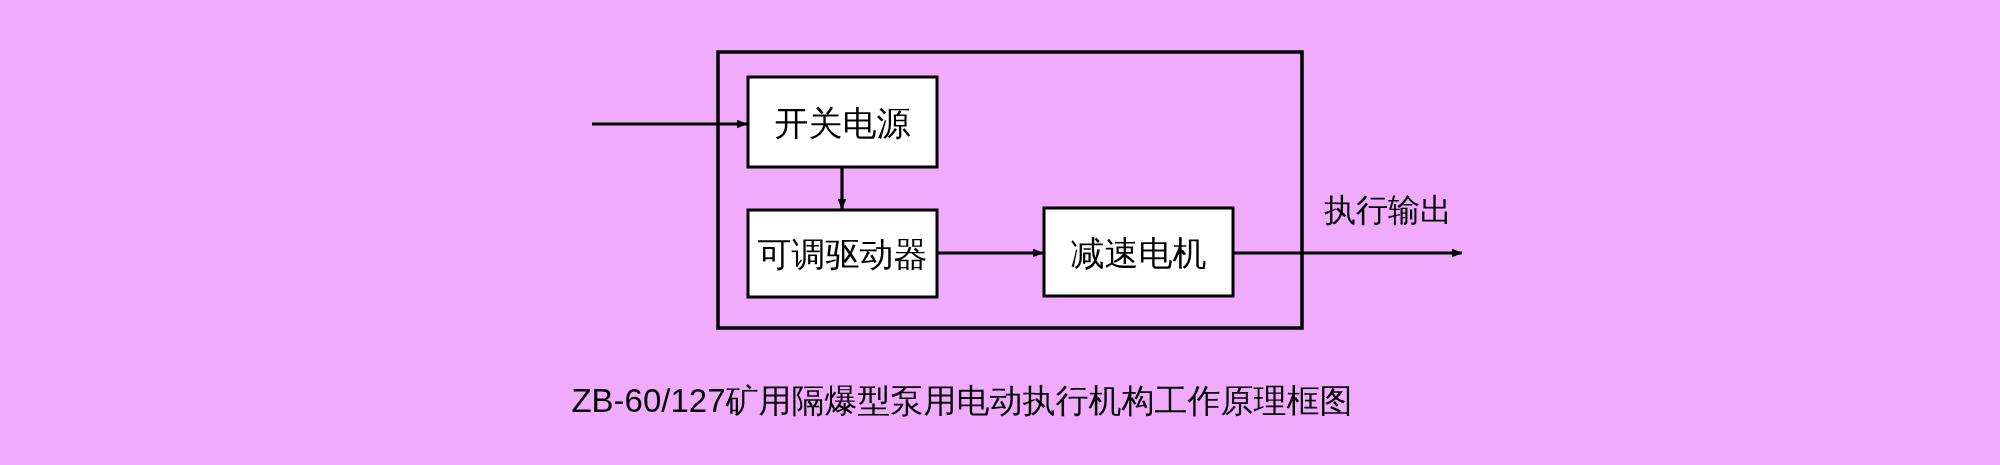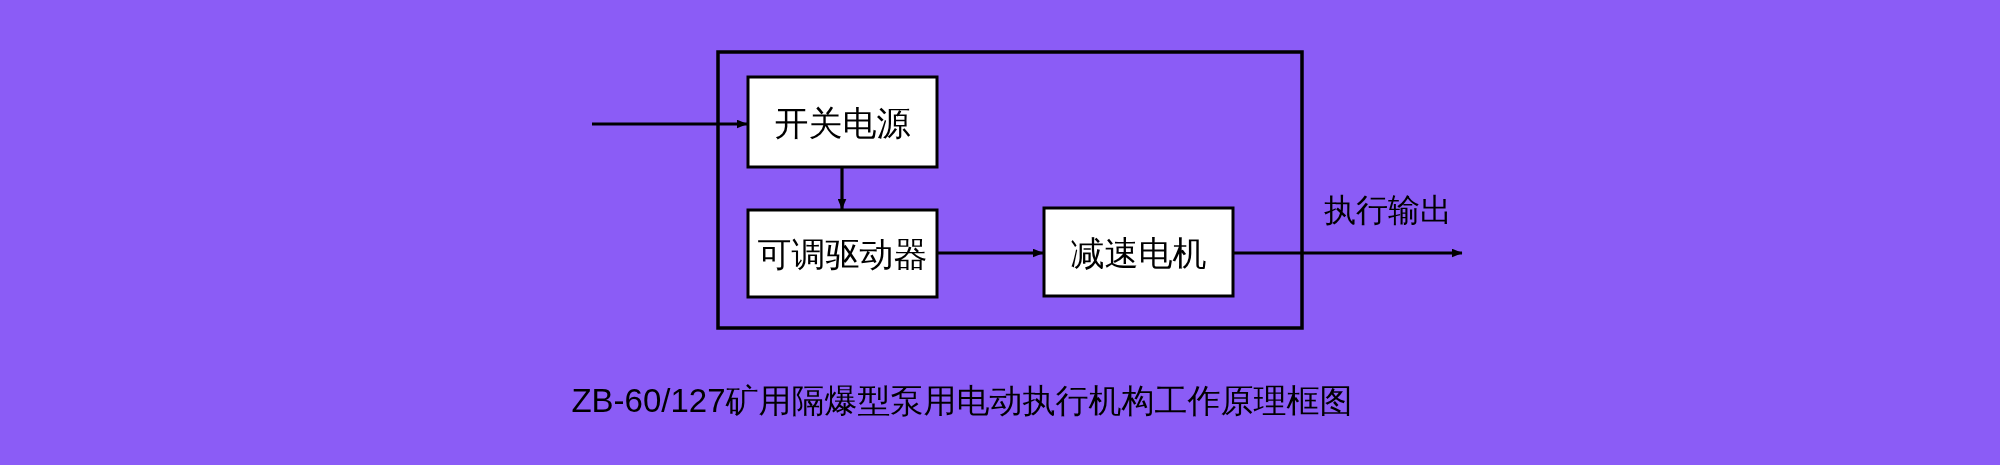--- a/index.html
+++ b/index.html
@@ -12,21 +12,21 @@
     width: 2000px;
     height: 465px;
     font-family: "Liberation Sans", "DejaVu Sans", sans-serif;
     color: #000000;
     overflow: hidden;
   }
   #canvas {
     position: relative;
     width: 2000px;
     height: 465px;
-    background: #8b5cf6;
+    background: #f0abfc;
   }
   svg#diagram {
     position: absolute;
     left: 0;
     top: 0;
     width: 2000px;
     height: 465px;
     display: block;
   }
   .blk-label {

